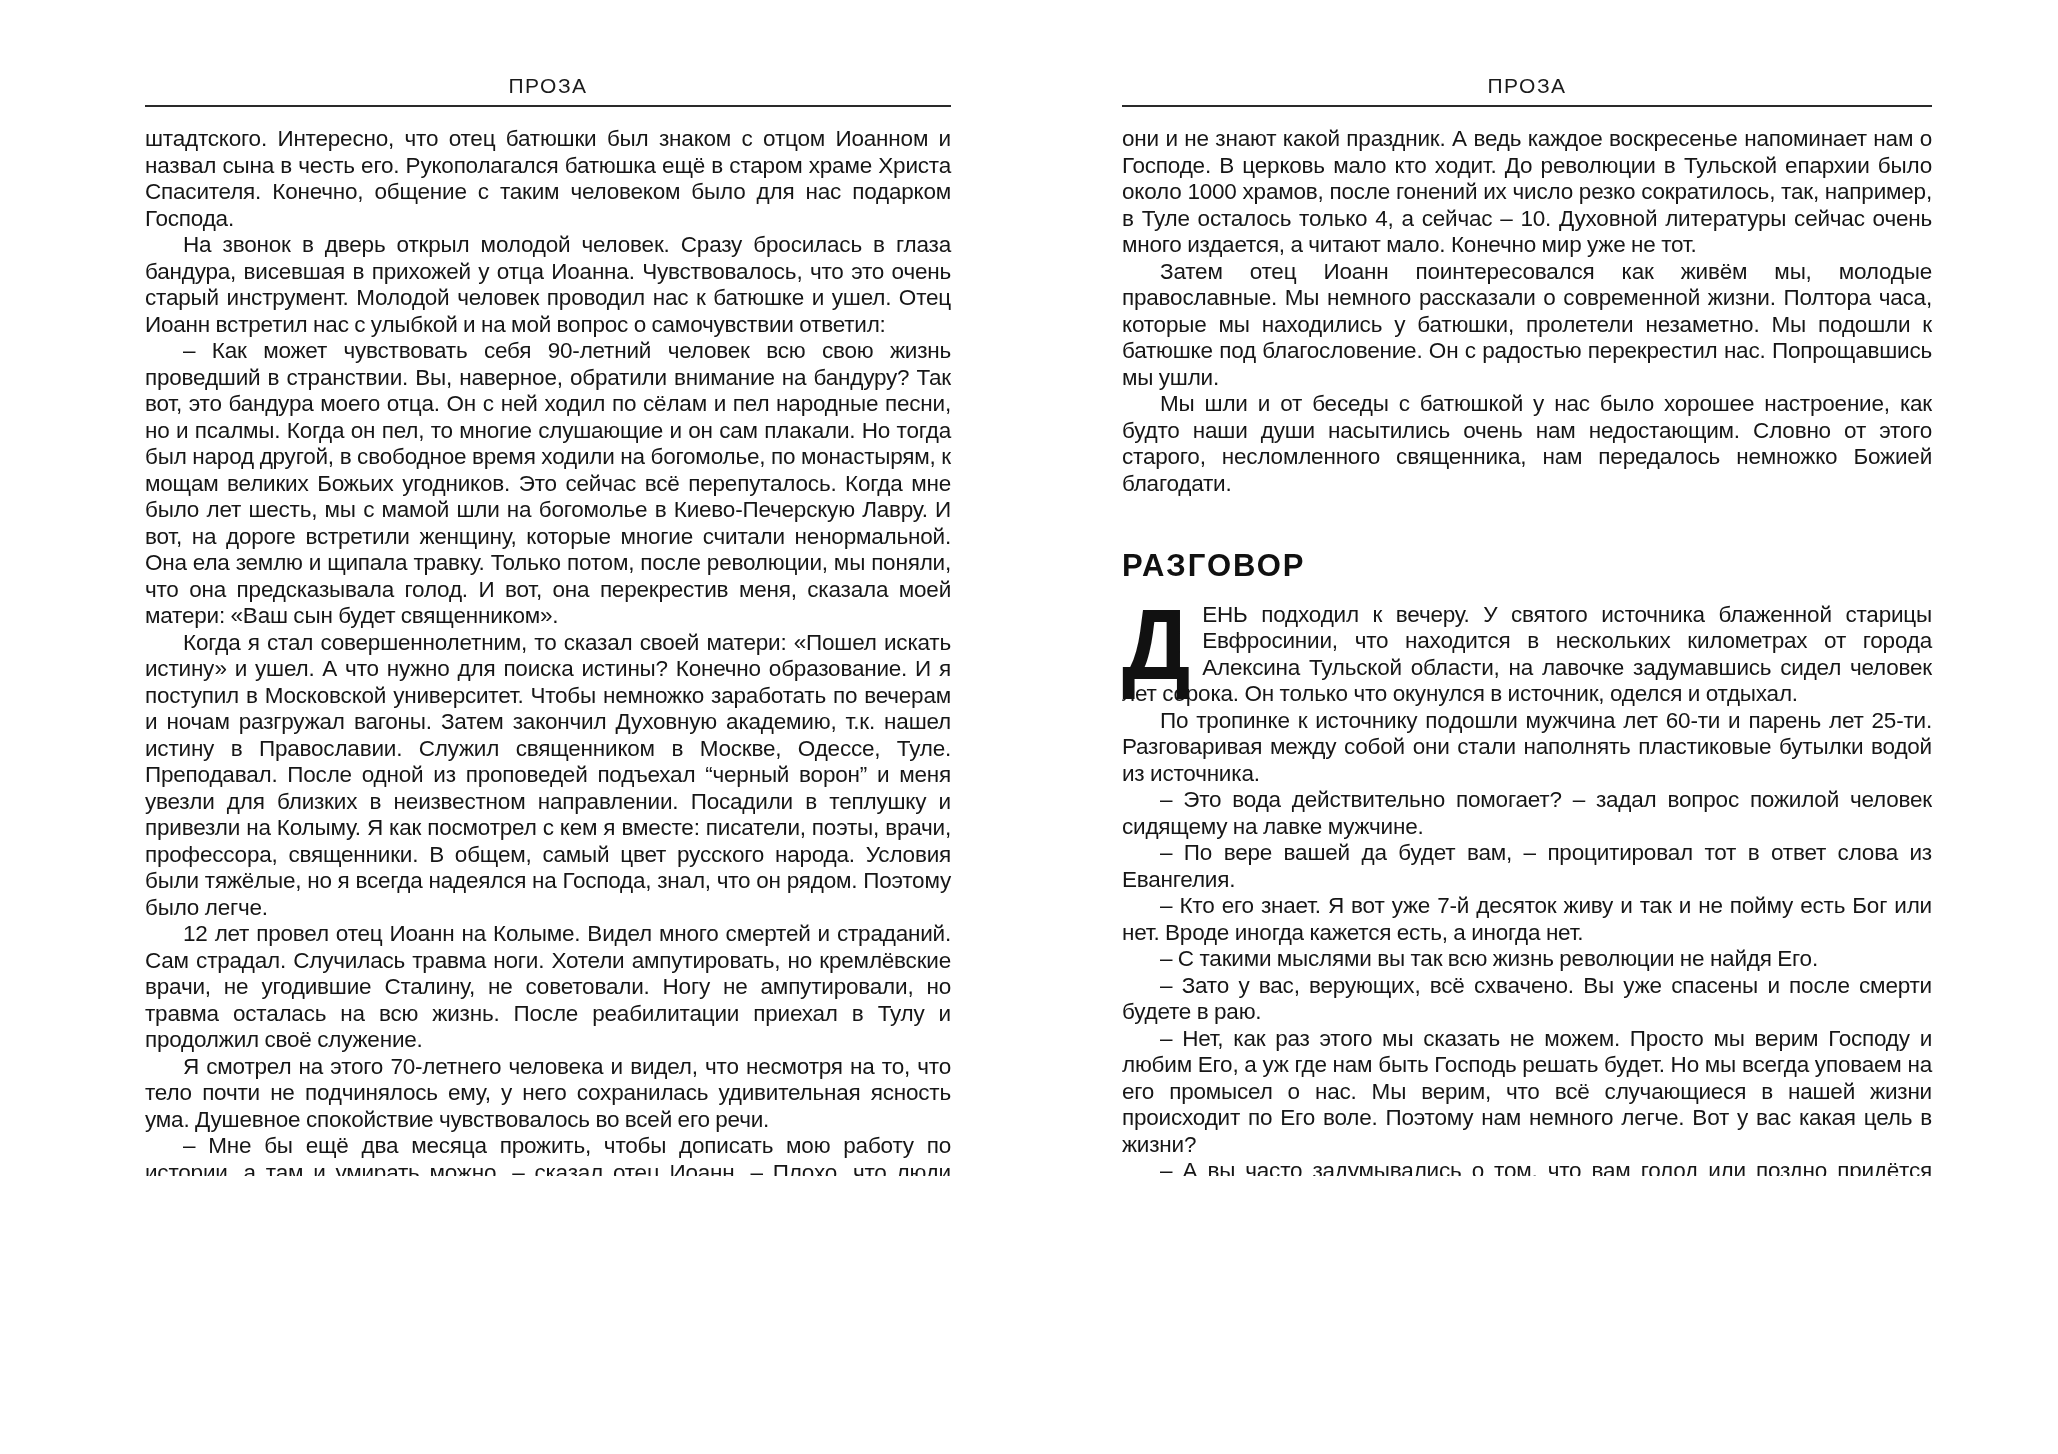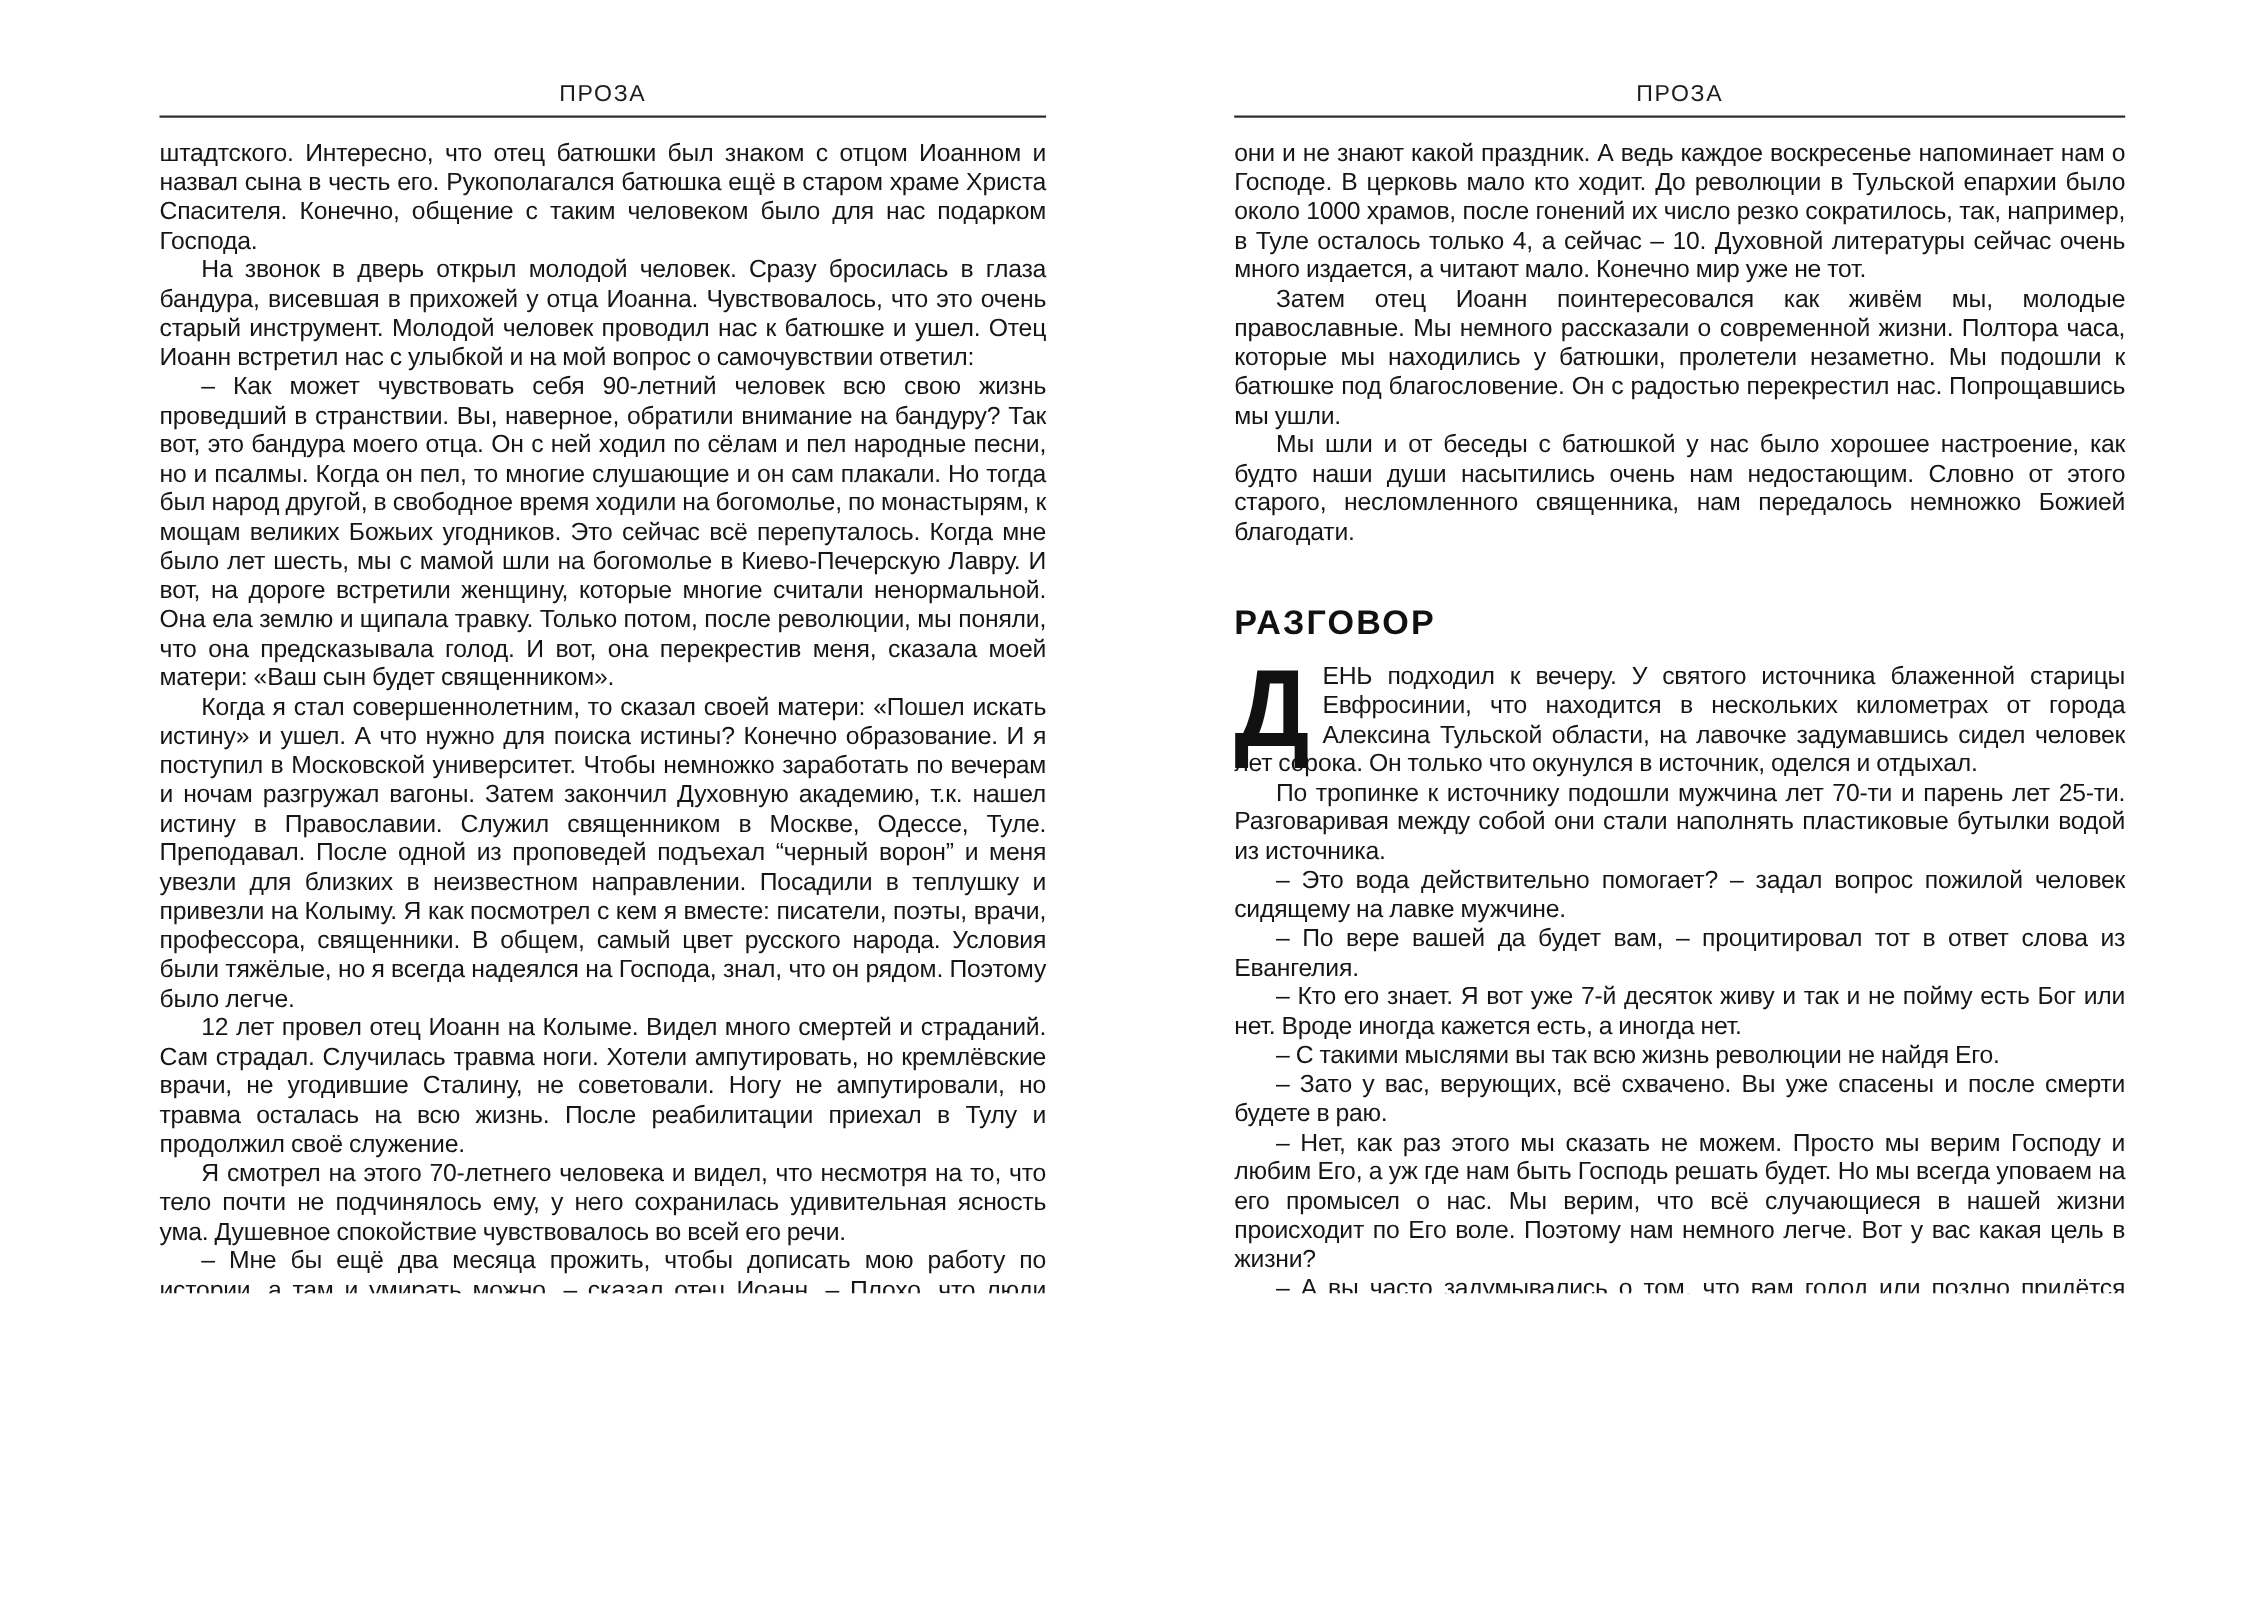--- a/index.html
+++ b/index.html
@@ -126,21 +126,21 @@
 
   <div class="page right">
     <div class="running-head">ПРОЗА</div>
     <div class="head-rule"></div>
     <div class="page-body">
         <p class="para no-indent">они и не знают какой праздник. А ведь каждое воскресенье напоминает нам о Господе. В церковь мало кто ходит. До революции в Тульской епархии было около 1000 храмов, после гонений их число резко сократилось, так, например, в Туле осталось только 4, а сейчас – 10. Духовной литературы сейчас очень много издается, а читают мало. Конечно мир уже не тот.</p>
         <p class="para">Затем отец Иоанн поинтересовался как живём мы, молодые православные. Мы немного рассказали о современной жизни. Полтора часа, которые мы находились у батюшки, пролетели незаметно. Мы подошли к батюшке под благословение. Он с радостью перекрестил нас. Попрощавшись мы ушли.</p>
         <p class="para">Мы шли и от беседы с батюшкой у нас было хорошее настроение, как будто наши души насытились очень нам недостающим. Словно от этого старого, несломленного священника, нам передалось немножко Божией благодати.</p>
         <h2 class="section-heading">РАЗГОВОР</h2>
         <p class="para no-indent has-dropcap"><span class="dropcap">Д</span>ЕНЬ подходил к вечеру. У святого источника блаженной старицы Евфросинии, что находится в нескольких километрах от города Алексина Тульской области, на лавочке задумавшись сидел человек лет сорока. Он только что окунулся в источник, оделся и отдыхал.</p>
-        <p class="para">По тропинке к источнику подошли мужчина лет 70-ти и парень лет 25-ти. Разговаривая между собой они стали наполнять пластиковые бутылки водой из источника.</p>
+        <p class="para">По тропинке к источнику подошли мужчина лет 60-ти и парень лет 25-ти. Разговаривая между собой они стали наполнять пластиковые бутылки водой из источника.</p>
         <p class="para">– Это вода действительно помогает? – задал вопрос пожилой человек сидящему на лавке мужчине.</p>
         <p class="para">– По вере вашей да будет вам, – процитировал тот в ответ слова из Евангелия.</p>
         <p class="para">– Кто его знает. Я вот уже 7-й десяток живу и так и не пойму есть Бог или нет. Вроде иногда кажется есть, а иногда нет.</p>
         <p class="para">– С такими мыслями вы так всю жизнь революции не найдя Его.</p>
         <p class="para">– Зато у вас, верующих, всё схвачено. Вы уже спасены и после смерти будете в раю.</p>
         <p class="para">– Нет, как раз этого мы сказать не можем. Просто мы верим Господу и любим Его, а уж где нам быть Господь решать будет. Но мы всегда уповаем на его промысел о нас. Мы верим, что всё случающиеся в нашей жизни происходит по Его воле. Поэтому нам немного легче. Вот у вас какая цель в жизни?</p>
         <p class="para">– А вы часто задумывались о том, что вам голод или поздно придётся умирать.</p>
         <p class="para">– Нет, мне страшно об этом думать, хотя когда-то это наверняка случится.</p>
       </div>
     <div class="page-footer">

